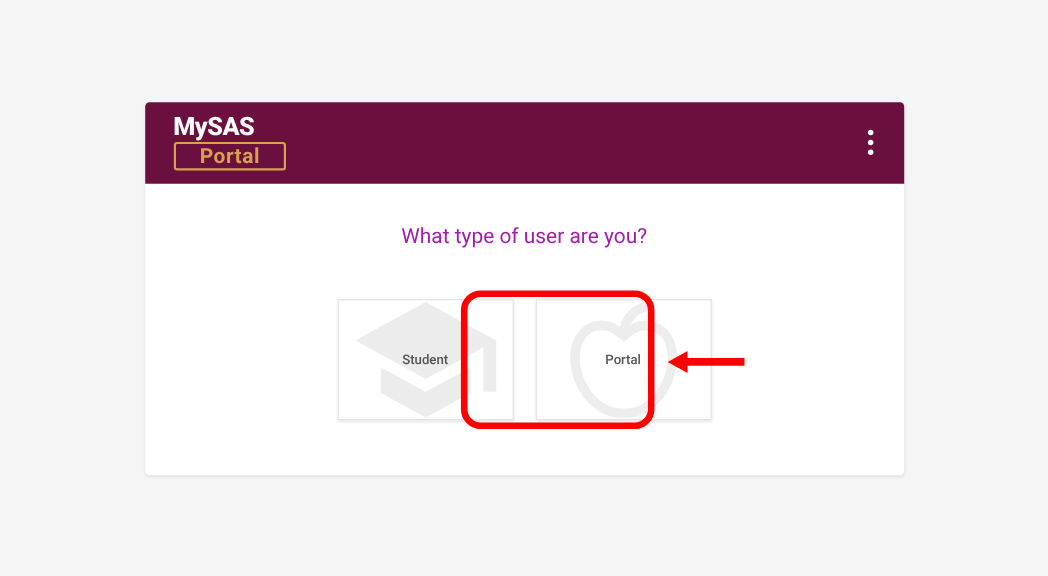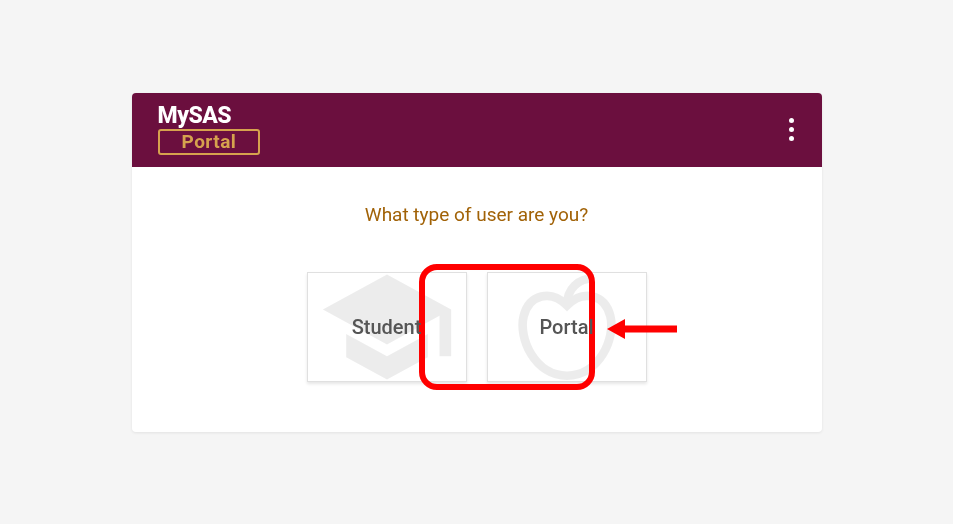--- a/index.html
+++ b/index.html
@@ -68,42 +68,42 @@
       width: 5px;
       height: 5px;
       background: #ffffff;
       border-radius: 50%;
     }
     .content {
       padding: 36px 30px 50px 30px;
       text-align: center;
     }
     .prompt {
-      color: #a16207;
+      color: #a21caf;
       font-size: 19px;
       font-weight: 400;
       margin-bottom: 46px;
     }
     .options {
       display: flex;
       justify-content: center;
       gap: 20px;
       position: relative;
     }
     .option-card {
       width: 160px;
       height: 110px;
       background: #ffffff;
       border: 1px solid #e0e0e0;
       box-shadow: 0 2px 3px rgba(0,0,0,0.1);
       display: flex;
       align-items: center;
       justify-content: center;
       color: #555;
-      font-size: 20px;
+      font-size: 12px;
       font-weight: 500;
       cursor: pointer;
       position: relative;
       overflow: hidden;
     }
     .option-bg {
       position: absolute;
       inset: 0;
       display: flex;
       align-items: center;

